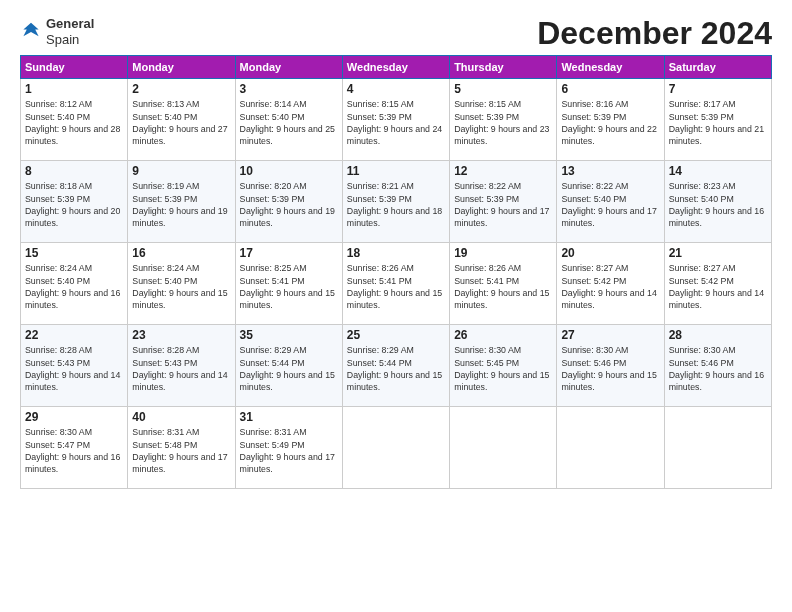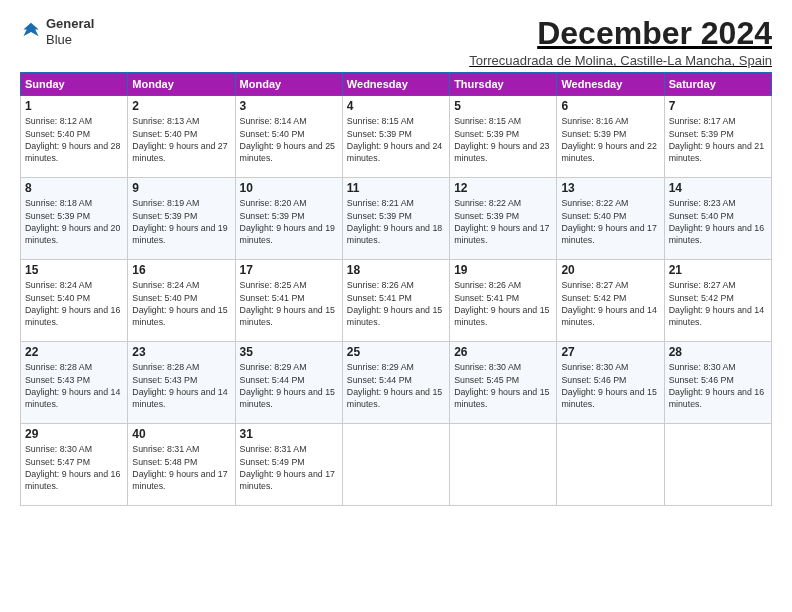--- a/index.html
+++ b/index.html
@@ -31,21 +31,20 @@
       line-height: 1.2;
       color: #333;
     }
     .logo-text .general { font-weight: bold; }
     .logo-bird {
       width: 22px;
       height: 22px;
     }
     .title-area {
       text-align: right;
-      text-decoration: underline;
     }
     .month-title {
       font-size: 32px;
       font-weight: bold;
       color: #222;
       line-height: 1.1;
     }
     .location-title {
       font-size: 13px;
       color: #444;
@@ -97,26 +96,25 @@
 <body>
 
 <div class="page">
   <div class="header-area">
     <div class="logo">
       <svg class="logo-bird" viewBox="0 0 26 26">
         <polygon points="13,2 22,10 18,10 22,18 13,13 4,18 8,10 4,10" fill="#1a6db5"></polygon>
       </svg>
       <div class="logo-text">
         <div class="general">General</div>
-        <div>Blue</div>
+        <div>Spain</div>
       </div>
     </div>
     <div class="title-area">
       <div class="month-title">December 2024</div>
-      <div class="location-title">Torrecuadrada de Molina, Castille-La Mancha, Spain</div>
     </div>
   </div>
 
   <table class="calendar">
     <thead>
       <tr>
         <th>Sunday</th>
         <th>Monday</th>
         <th>Monday</th>
         <th>Wednesday</th>

